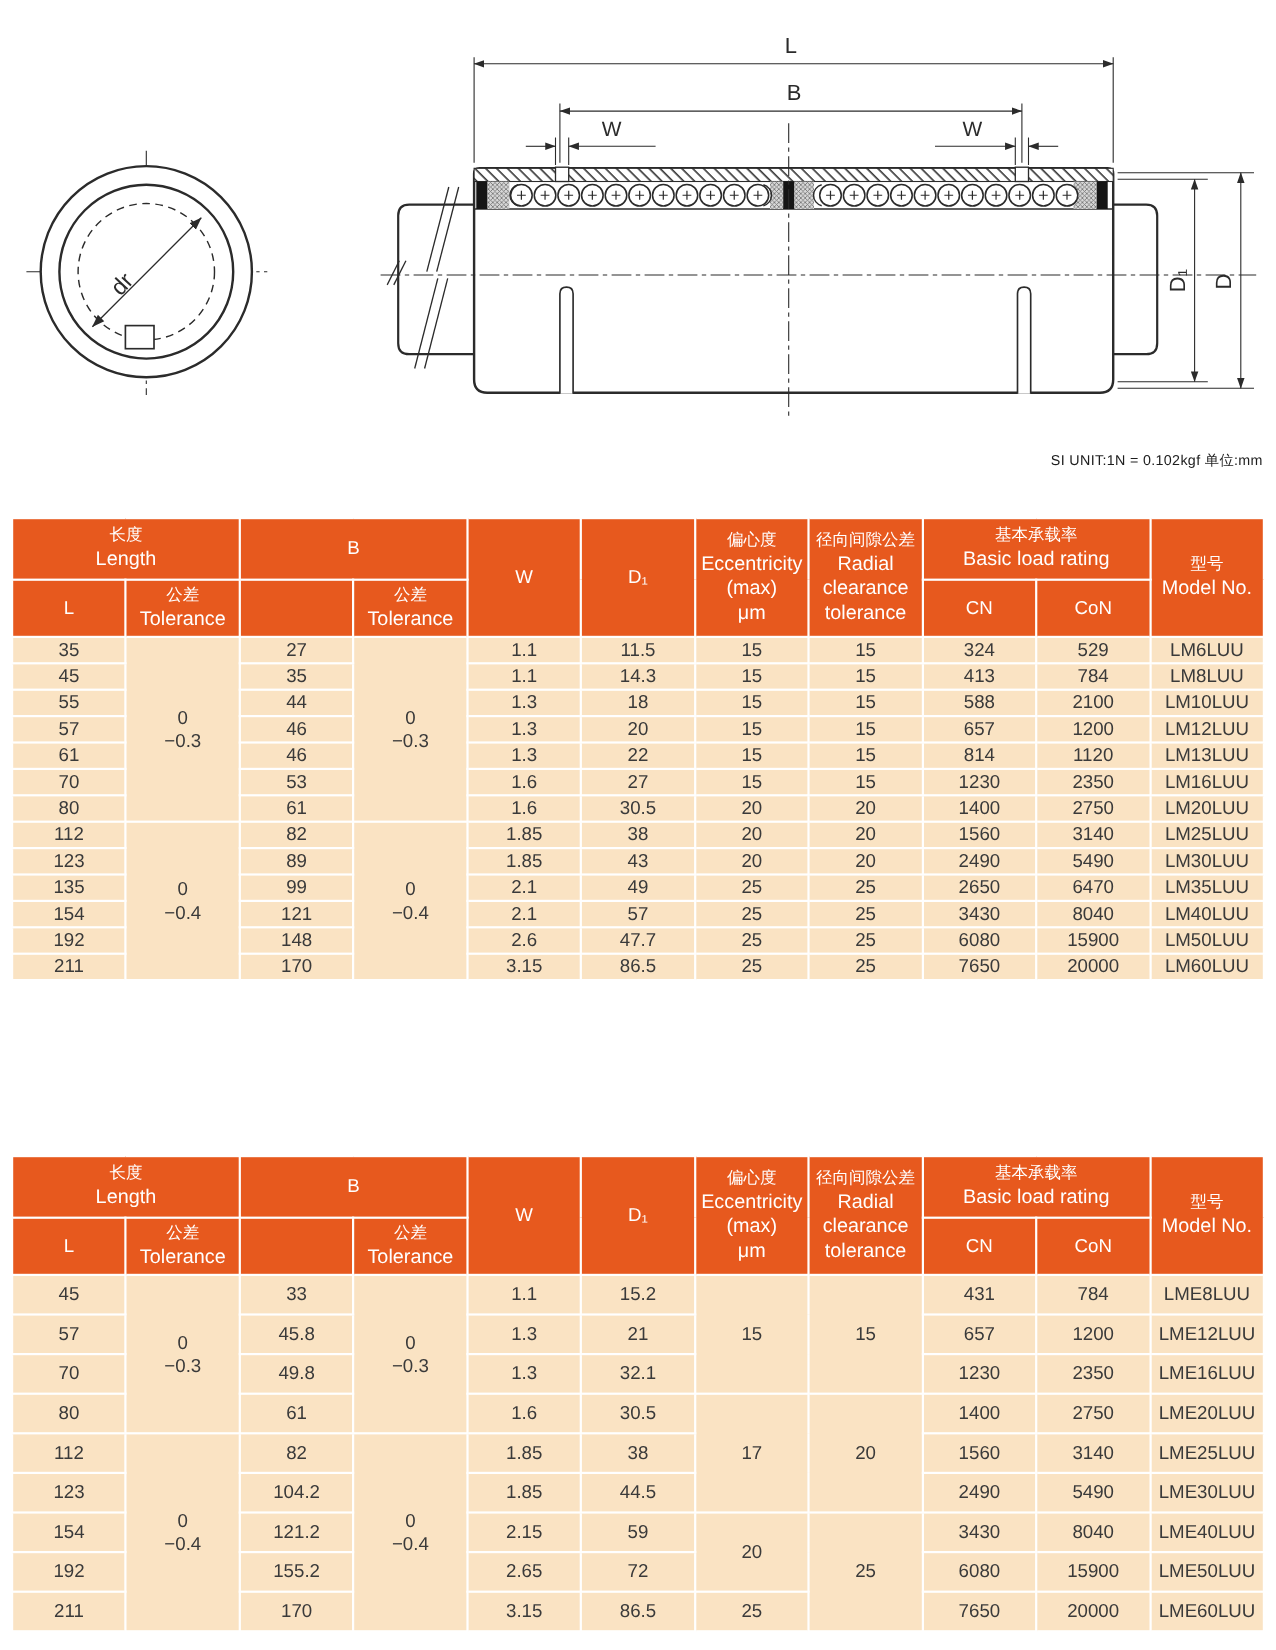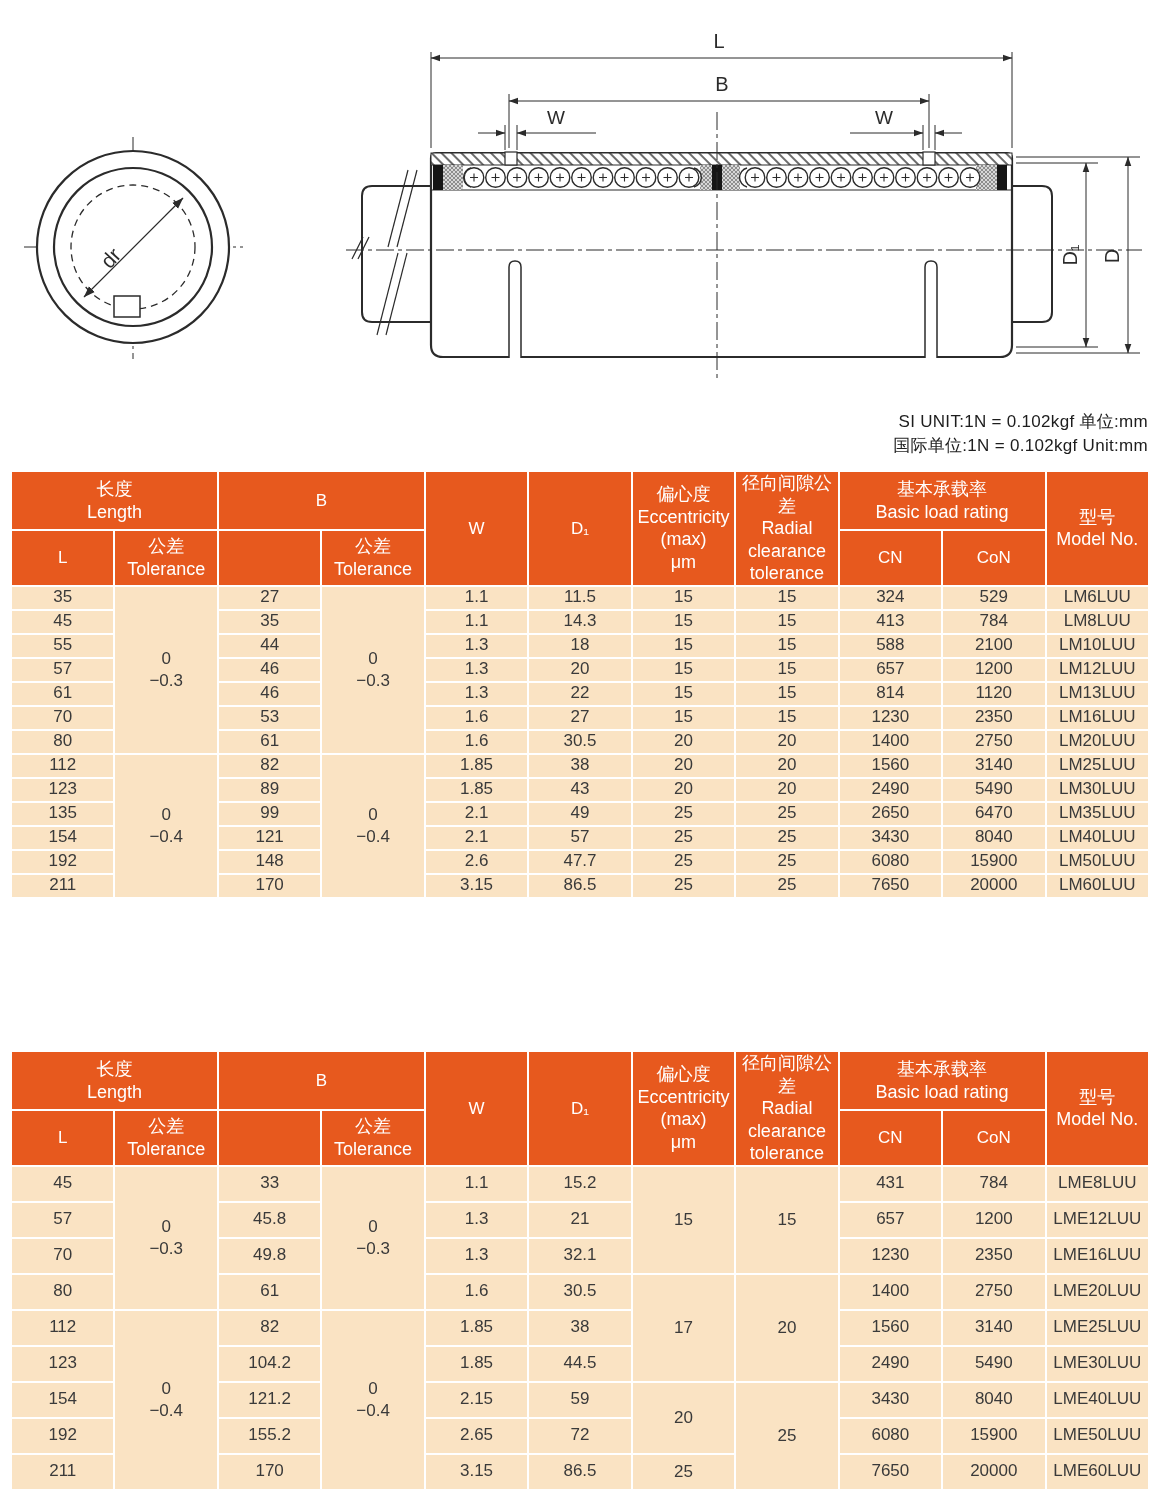--- a/index.html
+++ b/index.html
@@ -1,27 +1,27 @@
 <!DOCTYPE html>
 <html><head>
 <meta charset="utf-8">
 <style>
   html,body{margin:0;padding:0;background:#ffffff;}
   .page{position:relative;width:1160px;height:1500px;background:#fff;
         font-family:"Liberation Sans","DejaVu Sans",sans-serif;overflow:hidden;}
   .drawing{position:absolute;left:0;top:0;}
   .units{position:absolute;right:12px;top:410px;text-align:right;
-         font-size:17px;line-height:1.42;color:#1d1d1d;letter-spacing:.3px;}
+         font-size:13px;line-height:1.42;color:#1d1d1d;letter-spacing:.3px;}
   table.spec{position:absolute;left:10px;border-collapse:collapse;table-layout:fixed;width:1140px;}
   #table1{top:470px;}
   #table2{top:1050px;}
   table.spec col{width:9.0909%;}
   table.spec th,table.spec td{border:2px solid #ffffff;text-align:center;vertical-align:middle;padding:0 2px;}
   table.spec thead th{background:#E7591E;color:#ffffff;font-weight:normal;font-size:17px;line-height:1.25;}
-  table.spec thead th .zh{font-size:18px;}
+  table.spec thead th .zh{font-size:15px;}
   table.spec thead th .en{font-size:18px;}
   table.spec thead tr.h-top{height:56px;}
   table.spec thead tr.h-bot{height:52px;}
   table.spec tbody td{background:#FAE3C3;color:#3a3a3a;font-size:17px;line-height:1.2;}
   #table1 tbody tr{height:24px;}
   #table2 tbody tr{height:36px;}
   table.spec tbody td.merged div{line-height:1.25;}
 </style>
 </head>
 <body>
@@ -178,21 +178,20 @@
       <line x1="1086" y1="163" x2="1086" y2="347" marker-start="url(#arr)" marker-end="url(#arr)"></line>
       <text transform="translate(1077,255) rotate(-90)" text-anchor="middle" font-size="20" fill="#2b2b2b" stroke="none">D₁</text>
 
       <line x1="1128" y1="157" x2="1128" y2="353" marker-start="url(#arr)" marker-end="url(#arr)"></line>
       <text transform="translate(1119,256) rotate(-90)" text-anchor="middle" font-size="20" fill="#2b2b2b" stroke="none">D</text>
     </g>
   </svg>
 
   <div class="units">
     <div>SI UNIT:1N = 0.102kgf   单位:mm</div>
-    <div>国际单位:1N = 0.102kgf   Unit:mm</div>
   </div>
 
   <table class="spec" id="table1">
     <colgroup>
         <col>
         <col>
         <col>
         <col>
         <col>
         <col>

